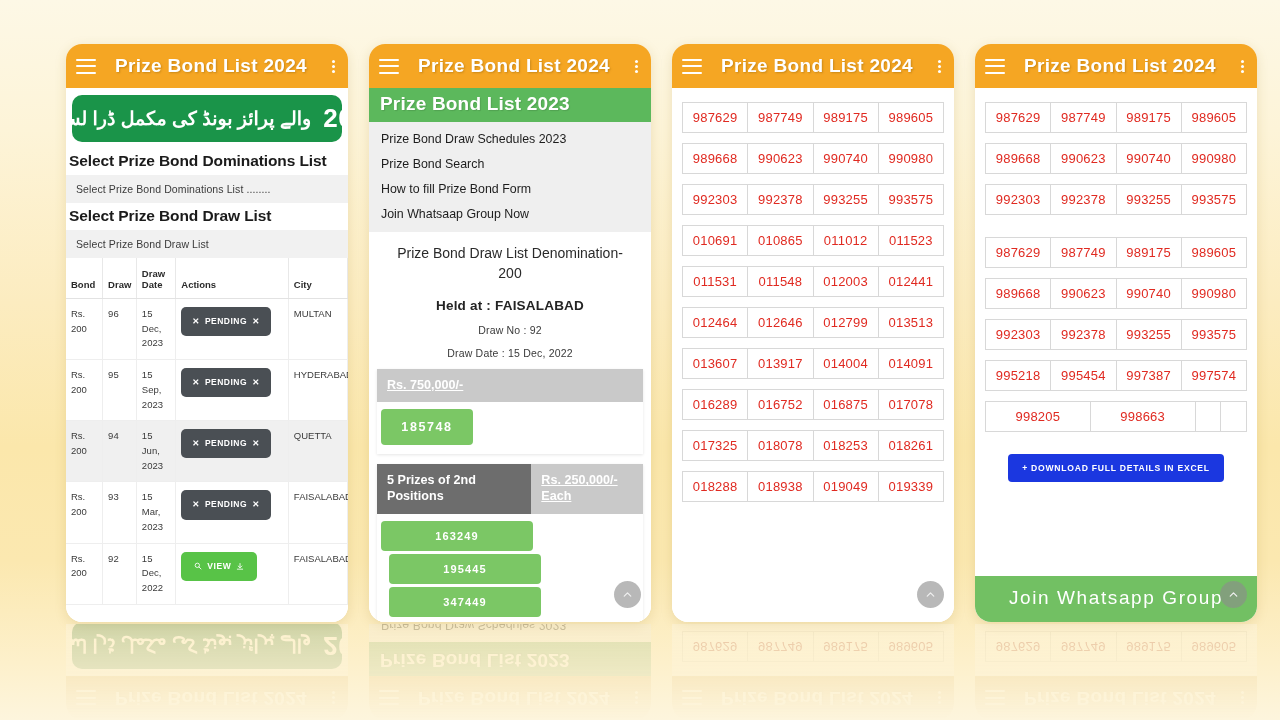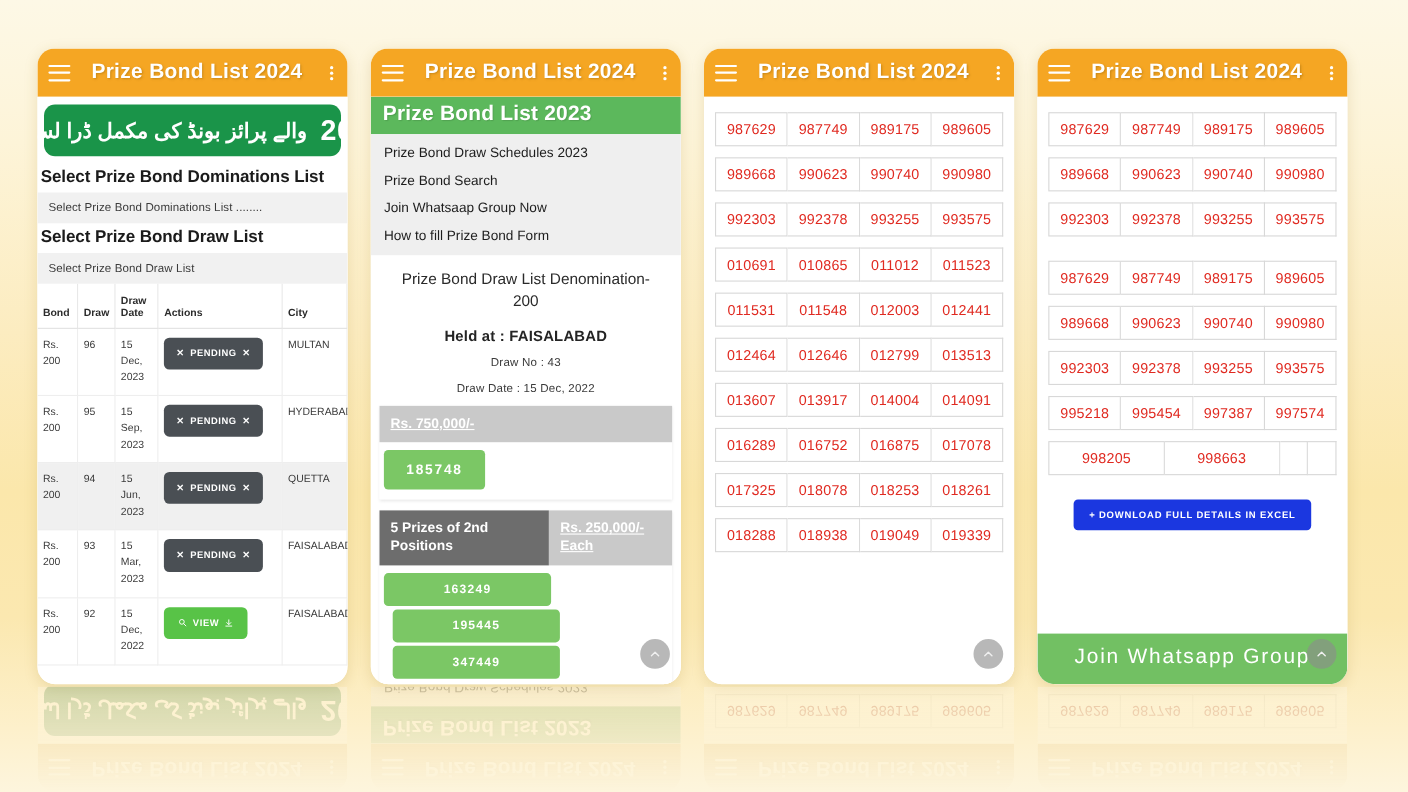--- a/index.html
+++ b/index.html
@@ -26,20 +26,21 @@
     inset: 0;
     display: flex;
     justify-content: space-between;
     padding: 0 34px;
   }
 
   .phone-wrap {
     position: relative;
     width: 336px;
     height: 720px;
+    margin-left: 32px;
   }
 
   
   .phone {
     position: absolute;
     top: 44px;
     left: 0;
     width: 282px;
     height: 578px;
     background: #ffffff;
@@ -449,26 +450,26 @@
             <i></i>
             <i></i>
             <i></i>
           </div>
       </div>
       <div class="screen">
         <div class="menu-head">Prize Bond List 2023</div>
         <ul class="menu-list">
             <li>Prize Bond Draw Schedules 2023</li>
             <li>Prize Bond Search</li>
+            <li>How to fill Prize Bond Form</li>
             <li>Join Whatsaap Group Now</li>
-            <li>How to fill Prize Bond Form</li>
           </ul>
         <div class="draw-head">Prize Bond Draw List Denomination-200</div>
         <div class="draw-city">Held at : FAISALABAD</div>
-        <div class="draw-no">Draw No : 43</div>
+        <div class="draw-no">Draw No : 92</div>
         <div class="draw-date">Draw Date : 15 Dec, 2022</div>
         <div id="prize-blocks">
             <div class="prize-block">
               <div class="prize-hdr">
                 <div class="amt">Rs. 750,000/-</div>
               </div>
               <div class="prize-body">
                 <div class="num-pill i0 first">185748</div>
               </div>
             </div>

